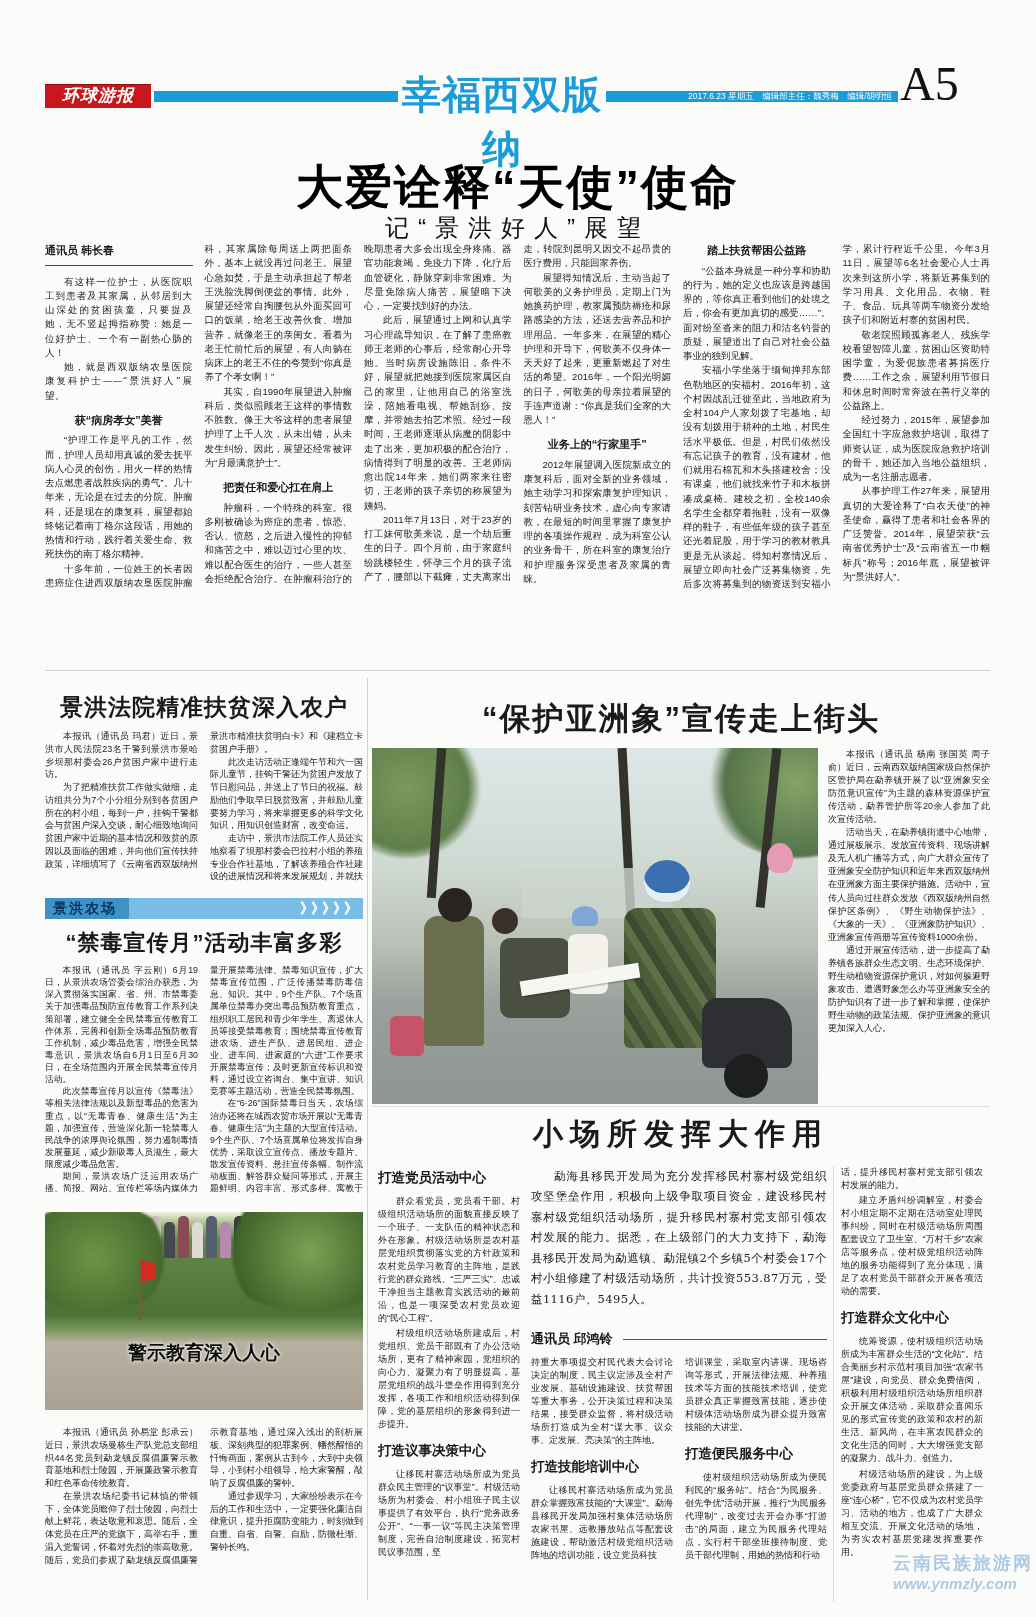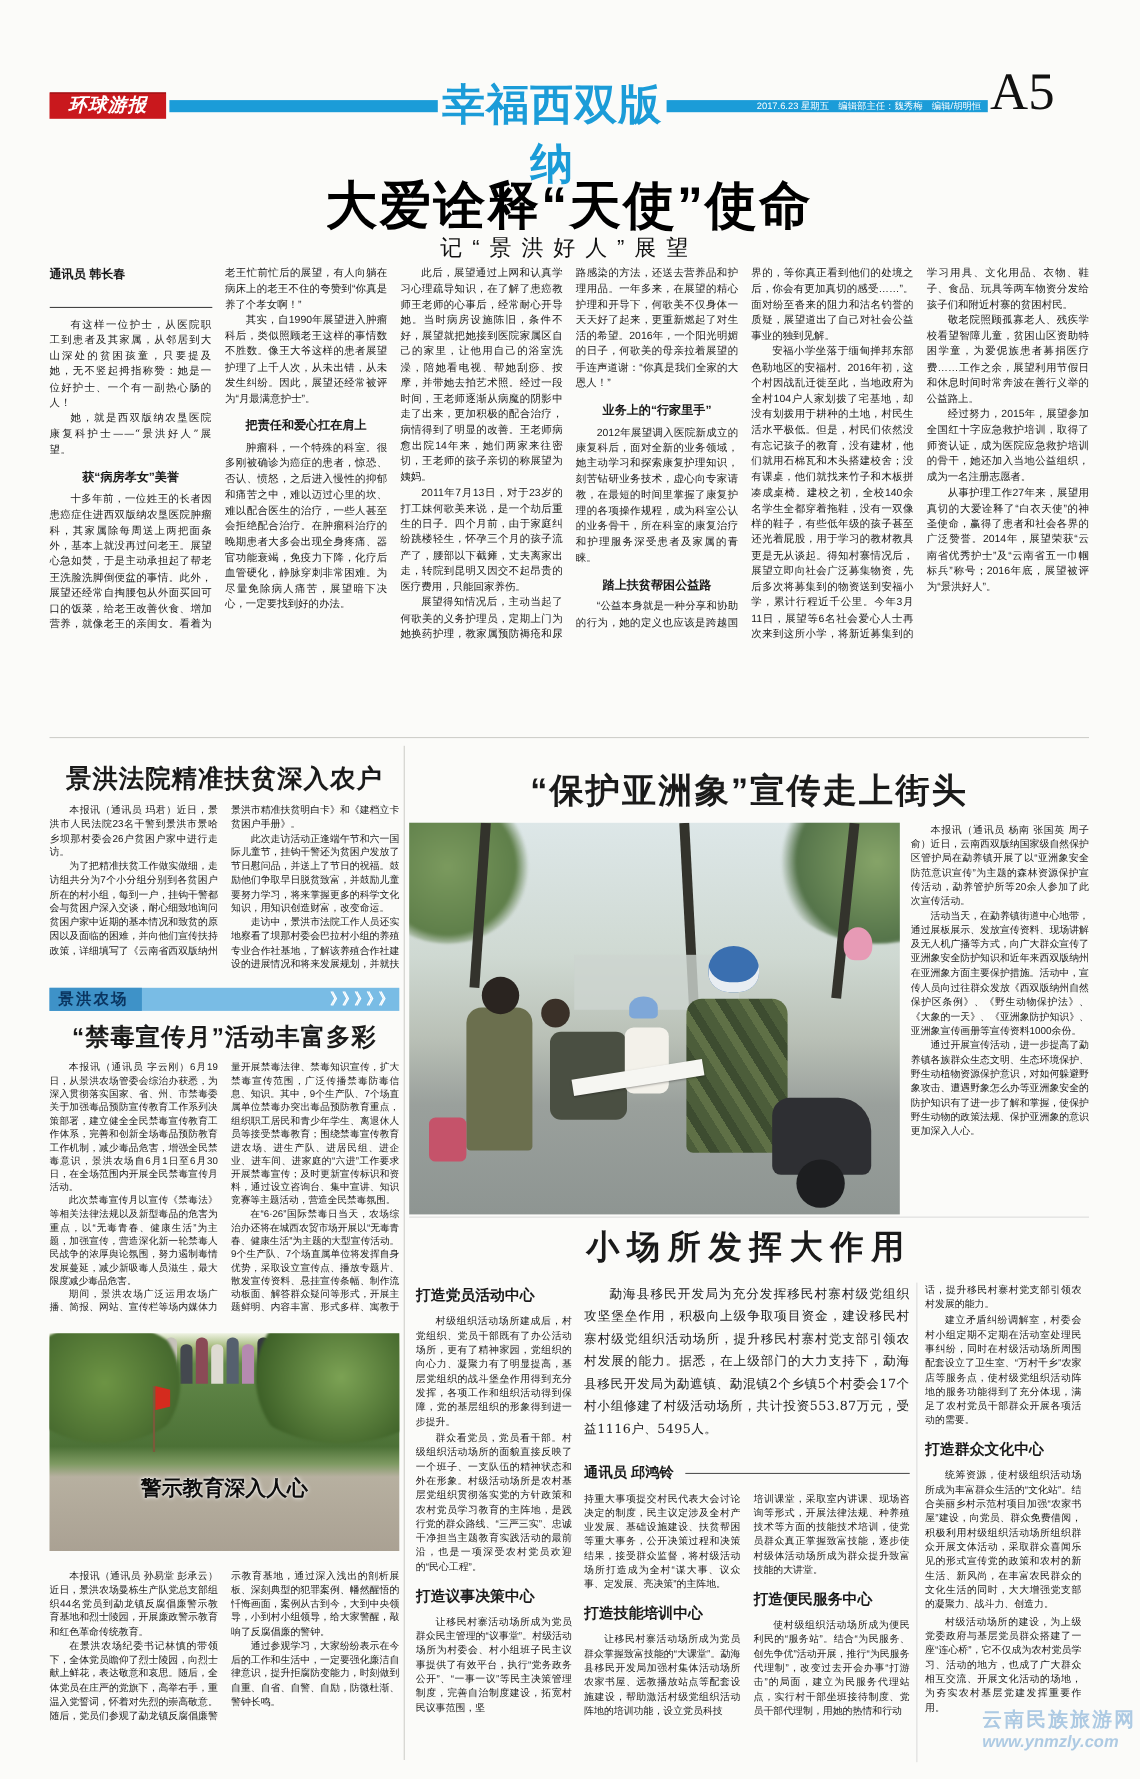--- a/index.html
+++ b/index.html
@@ -17,26 +17,26 @@
   .bar-left{left:154px;width:244px;}
   .bar-right{left:606px;width:292px;text-align:right;color:#fff;font-size:8.5px;
     line-height:11px;padding-right:6px;box-sizing:border-box;white-space:nowrap;overflow:hidden;}
   .section-title{left:400px;top:68px;width:204px;text-align:center;
     font-size:39px;font-weight:900;color:#1b9cd8;letter-spacing:1px;}
   .page-num{left:900px;top:56px;font-family:"Liberation Serif",serif;font-size:48px;color:#111;}
   
   .main-title{left:45px;top:156px;width:945px;text-align:center;
     font-size:47px;font-weight:900;letter-spacing:2px;color:#000;}
   .main-subtitle{left:45px;top:212px;width:945px;text-align:center;
-    font-size:20px;letter-spacing:9px;color:#111;}
+    font-size:24px;letter-spacing:9px;color:#111;}
   .main-body{left:45px;top:242px;width:945px;height:422px;overflow:hidden;
     column-count:6;column-gap:12px;font-size:9.5px;line-height:1.5;text-align:justify;}
   .main-body p{margin:0;text-indent:2em;}
   .byline-main{font-weight:bold;font-size:11px;border-bottom:1px solid #444;
-    padding-bottom:20px;margin-bottom:9px;text-indent:0;}
+    padding-bottom:6px;margin-bottom:9px;text-indent:0;}
   .intro-p{font-family:"DejaVu Serif",serif;letter-spacing:.4px;color:#222;}
   .subhead{text-align:center;font-weight:900;font-size:11px;margin:9px 0 5px;break-inside:avoid;}
   
   .hline{background:#cfcfcb;height:1px;}
   .vline{background:#cfcfcb;width:1px;}
   
   .art-h2{width:318px;left:45px;text-align:center;font-size:23px;font-weight:900;letter-spacing:1px;}
   .twocol{left:45px;width:318px;overflow:hidden;column-count:2;column-gap:12px;
     font-size:9px;line-height:1.42;text-align:justify;}
   .twocol p{margin:0;text-indent:2em;}
@@ -100,20 +100,21 @@
 <div class="abs page-num">A5</div>
 
 <div class="abs main-title">大爱诠释“天使”使命</div>
 <div class="abs main-subtitle">记“景洪好人”展望</div>
 
 <div class="abs main-body">
   <div class="byline-main">通讯员 韩长春</div>
   <p class="intro-p">有这样一位护士，从医院职工到患者及其家属，从邻居到大山深处的贫困孩童，只要提及她，无不竖起拇指称赞：她是一位好护士、一个有一副热心肠的人！</p>
   <p class="intro-p">她，就是西双版纳农垦医院康复科护士——“景洪好人”展望。</p>
   <div class="subhead">获“病房孝女”美誉</div>
+  <p>“护理工作是平凡的工作，然而，护理人员却用真诚的爱去抚平病人心灵的创伤，用火一样的热情去点燃患者战胜疾病的勇气”。几十年来，无论是在过去的分院、肿瘤科，还是现在的康复科，展望都始终铭记着南丁格尔这段话，用她的热情和行动，践行着关爱生命、救死扶伤的南丁格尔精神。</p>
   <p>十多年前，一位姓王的长者因患癌症住进西双版纳农垦医院肿瘤科，其家属除每周送上两把面条外，基本上就没再过问老王。展望心急如焚，于是主动承担起了帮老王洗脸洗脚倒便盆的事情。此外，展望还经常自掏腰包从外面买回可口的饭菜，给老王改善伙食、增加营养，就像老王的亲闺女。看着为老王忙前忙后的展望，有人向躺在病床上的老王不住的夸赞到“你真是养了个孝女啊！”</p>
   <p>其实，自1990年展望进入肿瘤科后，类似照顾老王这样的事情数不胜数。像王大爷这样的患者展望护理了上千人次，从未出错，从未发生纠纷。因此，展望还经常被评为“月最满意护士”。</p>
   <div class="subhead">把责任和爱心扛在肩上</div>
   <p>肿瘤科，一个特殊的科室。很多刚被确诊为癌症的患者，惊恐、否认、愤怒，之后进入慢性的抑郁和痛苦之中，难以迈过心里的坎、难以配合医生的治疗，一些人甚至会拒绝配合治疗。在肿瘤科治疗的晚期患者大多会出现全身疼痛、器官功能衰竭，免疫力下降，化疗后血管硬化，静脉穿刺非常困难。为尽量免除病人痛苦，展望暗下决心，一定要找到好的办法。</p>
   <p>此后，展望通过上网和认真学习心理疏导知识，在了解了患癌教师王老师的心事后，经常耐心开导她。当时病房设施陈旧，条件不好，展望就把她接到医院家属区自己的家里，让他用自己的浴室洗澡，陪她看电视、帮她刮痧、按摩，并带她去拍艺术照。经过一段时间，王老师逐渐从病魔的阴影中走了出来，更加积极的配合治疗，病情得到了明显的改善。王老师病愈出院14年来，她们两家来往密切，王老师的孩子亲切的称展望为姨妈。</p>
   <p>2011年7月13日，对于23岁的打工妹何歌美来说，是一个劫后重生的日子。四个月前，由于家庭纠纷跳楼轻生，怀孕三个月的孩子流产了，腰部以下截瘫，丈夫离家出走，转院到昆明又因交不起昂贵的医疗费用，只能回家养伤。</p>
   <p>展望得知情况后，主动当起了何歌美的义务护理员，定期上门为她换药护理，教家属预防褥疮和尿路感染的方法，还送去营养品和护理用品。一年多来，在展望的精心护理和开导下，何歌美不仅身体一天天好了起来，更重新燃起了对生活的希望。2016年，一个阳光明媚的日子，何歌美的母亲拉着展望的手连声道谢：“你真是我们全家的大恩人！”</p>
   <div class="subhead">业务上的“行家里手”</div>
   <p>2012年展望调入医院新成立的康复科后，面对全新的业务领域，她主动学习和探索康复护理知识，刻苦钻研业务技术，虚心向专家请教，在最短的时间里掌握了康复护理的各项操作规程，成为科室公认的业务骨干，所在科室的康复治疗和护理服务深受患者及家属的青睐。</p>
   <div class="subhead">踏上扶贫帮困公益路</div>
@@ -216,22 +217,22 @@
 <div class="abs intro-box">
   <p>勐海县移民开发局为充分发挥移民村寨村级党组织攻坚堡垒作用，积极向上级争取项目资金，建设移民村寨村级党组织活动场所，提升移民村寨村党支部引领农村发展的能力。据悉，在上级部门的大力支持下，勐海县移民开发局为勐遮镇、勐混镇2个乡镇5个村委会17个村小组修建了村级活动场所，共计投资553.87万元，受益1116户、5495人。</p>
 </div>
 <div class="abs venues-byline">
   <span>通讯员 邱鸿铃</span>
   <span class="rule"></span>
 </div>
 
 <div class="abs vcol" style="left:378px;top:1166px;height:436px;">
   <div class="vhead first">打造党员活动中心</div>
+  <p>群众看党员，党员看干部。村级组织活动场所的面貌直接反映了一个班子、一支队伍的精神状态和外在形象。村级活动场所是农村基层党组织贯彻落实党的方针政策和农村党员学习教育的主阵地，是践行党的群众路线、“三严三实”、忠诚干净担当主题教育实践活动的最前沿，也是一项深受农村党员欢迎的“民心工程”。</p>
   <p>村级组织活动场所建成后，村党组织、党员干部既有了办公活动场所，更有了精神家园，党组织的向心力、凝聚力有了明显提高，基层党组织的战斗堡垒作用得到充分发挥，各项工作和组织活动得到保障，党的基层组织的形象得到进一步提升。</p>
-  <p>群众看党员，党员看干部。村级组织活动场所的面貌直接反映了一个班子、一支队伍的精神状态和外在形象。村级活动场所是农村基层党组织贯彻落实党的方针政策和农村党员学习教育的主阵地，是践行党的群众路线、“三严三实”、忠诚干净担当主题教育实践活动的最前沿，也是一项深受农村党员欢迎的“民心工程”。</p>
   <div class="vhead">打造议事决策中心</div>
   <p>让移民村寨活动场所成为党员群众民主管理的“议事堂”。村级活动场所为村委会、村小组班子民主议事提供了有效平台，执行“党务政务公开”、“一事一议”等民主决策管理制度，完善自治制度建设，拓宽村民议事范围，坚</p>
 </div>
 
 <div class="abs vcol" style="left:531px;top:1356px;height:246px;">
   <p class="cont">持重大事项提交村民代表大会讨论决定的制度，民主议定涉及全村产业发展、基础设施建设、扶贫帮困等重大事务，公开决策过程和决策结果，接受群众监督，将村级活动场所打造成为全村“谋大事、议众事、定发展、亮决策”的主阵地。</p>
   <div class="vhead">打造技能培训中心</div>
   <p>让移民村寨活动场所成为党员群众掌握致富技能的“大课堂”。勐海县移民开发局加强村集体活动场所农家书屋、远教播放站点等配套设施建设，帮助激活村级党组织活动阵地的培训功能，设立党员科技</p>
 </div>
 

